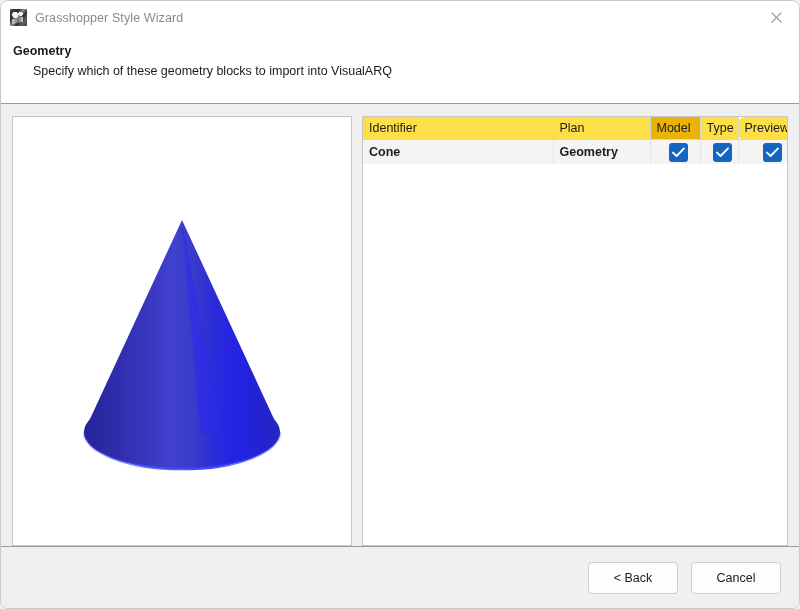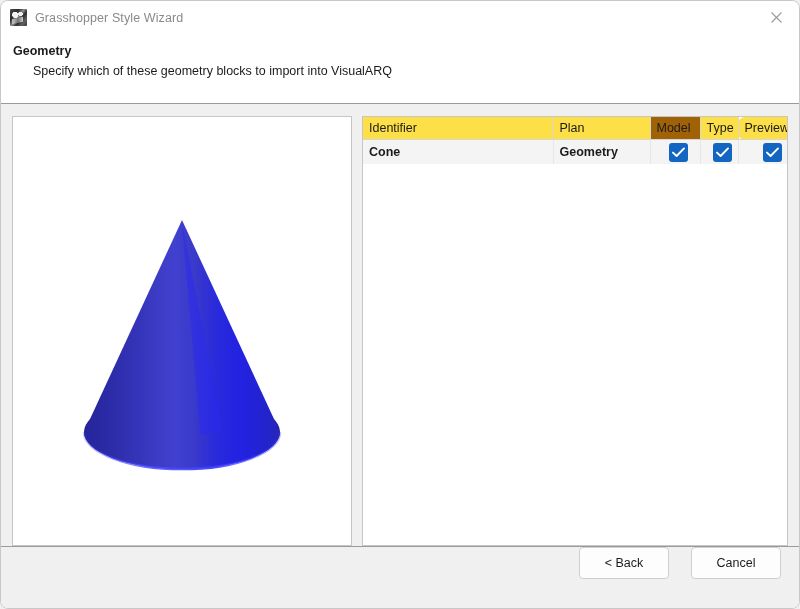--- a/index.html
+++ b/index.html
@@ -150,21 +150,21 @@
     text-align: left;
     height: 22px;
     padding: 0 0 0 6px;
     background: #fde047;
     border-right: 1px solid #d6d6d6;
     border-bottom: 1px solid #d6d6d6;
     vertical-align: middle;
     overflow: hidden;
     white-space: nowrap;
   }
-  table.grid th.highlight { background: #a16207; }
+  table.grid th.highlight { background: #eab308; }
   table.grid th:last-child { border-right: none; border-radius: 7px; }
   table.grid td {
     height: 24px;
     padding: 0 0 0 6px;
     background: #f4f4f4;
     border-right: 1px solid #e6e6e6;
     vertical-align: middle;
     overflow: hidden;
     white-space: nowrap;
     font-weight: bold;
@@ -187,23 +187,24 @@
     top: 4px;
   }
 
   
   .footer {
     height: 62px;
     min-height: 62px;
     background: #f0f0f0;
     border-top: 1px solid #9a9a9a;
     display: flex;
+    align-items: center;
     justify-content: flex-end;
     padding-right: 18px;
-    gap: 22px;
+    gap: 13px;
     box-sizing: border-box;
   }
   .btn {
     width: 90px;
     height: 32px;
     background: #fdfdfd;
     border: 1px solid #cfcfcf;
     border-radius: 4px;
     font-size: 12.5px;
     color: #1b1b1b;

